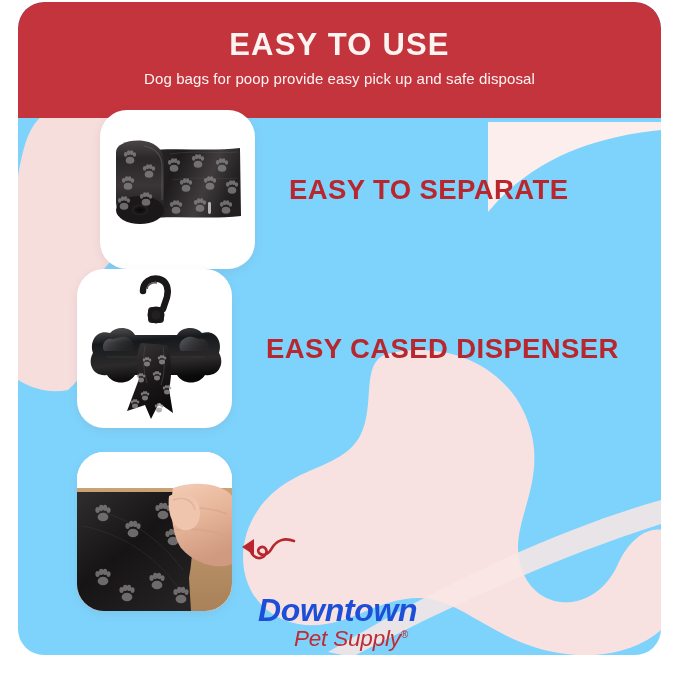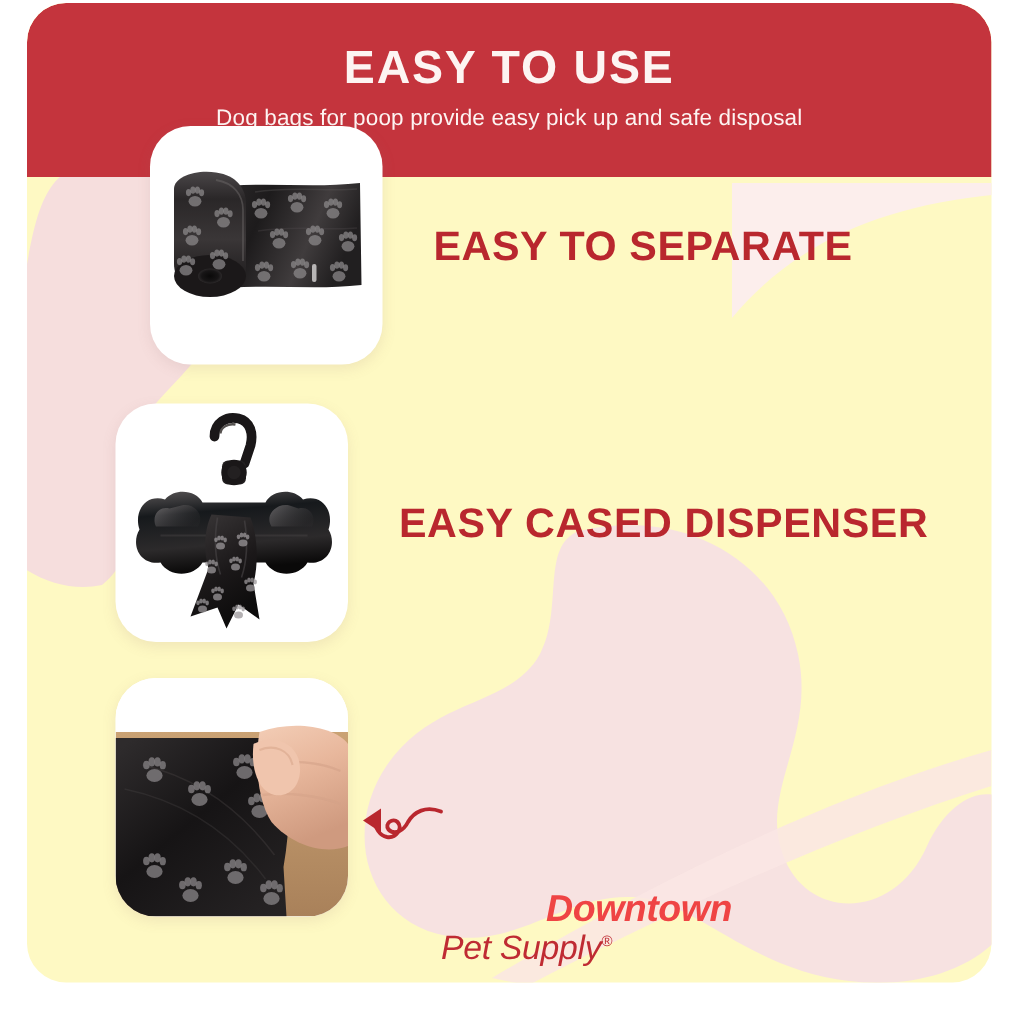--- a/index.html
+++ b/index.html
@@ -6,21 +6,21 @@
   body{
     width:679px;height:679px;background:#ffffff;
     font-family:"Liberation Sans",sans-serif;
     overflow:hidden;position:relative;
   }
   #stage{position:absolute;inset:0;width:679px;height:679px;overflow:hidden;background:#ffffff;}
 
   
   .panel{
     position:absolute;left:18px;top:2px;width:643px;height:653px;
-    border-radius:26px;background:#fef9c3;overflow:hidden;
+    border-radius:26px;background:#7dd3fc;overflow:hidden;
   }
 
   
   .wm{position:absolute;pointer-events:none;}
   .wm svg{display:block;}
 
   
   .header{
     position:absolute;left:0;top:0;width:643px;height:116px;
     background:#c4343d;border-radius:26px 26px 0 0;
@@ -30,21 +30,21 @@
     margin:0;color:#fdf4f2;font-size:31px;font-weight:bold;
     letter-spacing:1.2px;line-height:1.05;
   }
   .header p{
     margin:8px 0 4px 0;color:#fdf4f2;font-size:15px;font-weight:normal;
     letter-spacing:.1px;
   }
 
   
   .row{position:absolute;display:flex;align-items:center;}
-  .row1{left:77px;top:84px;padding-left:23px;}
+  .row1{left:77px;top:110px;padding-left:23px;}
   .row2{left:77px;top:269px;}
   .row3{left:77px;top:452px;}
 
   .card{
     width:155px;height:159px;background:#ffffff;border-radius:27px;
     box-shadow:0 3px 9px rgba(150,110,110,.13);
     display:flex;align-items:center;justify-content:center;
     overflow:hidden;flex:0 0 auto;position:relative;
   }
   .card.full{padding:0;}
@@ -62,22 +62,22 @@
 
   
   .arrow{position:absolute;left:236px;top:527px;width:62px;height:40px;}
 
   
   .logo{
     position:absolute;left:258px;top:594px;width:230px;text-align:left;
     line-height:1;
   }
   .logo .l1{
-    display:block;font-size:25px;font-weight:bold;font-style:italic;
-    color:#ef4444;letter-spacing:-.3px;text-align:right;
+    display:block;font-size:32px;font-weight:bold;font-style:italic;
+    color:#1d4ed8;letter-spacing:-.3px;
   }
   .logo .l2{
     display:block;font-size:22.5px;font-style:italic;color:#bf2b33;
     margin-top:2px;margin-left:36px;letter-spacing:-.2px;
   }
   .logo .l2 .reg{font-size:10px;vertical-align:super;}
 </style>
 </head>
 <body>
 

